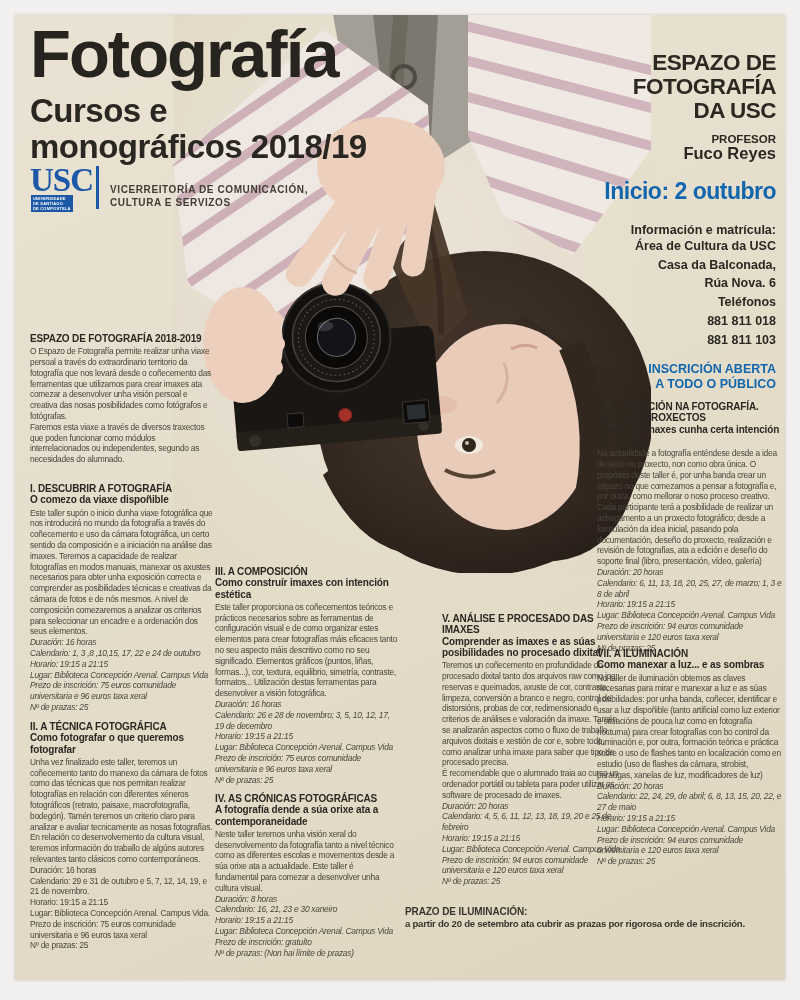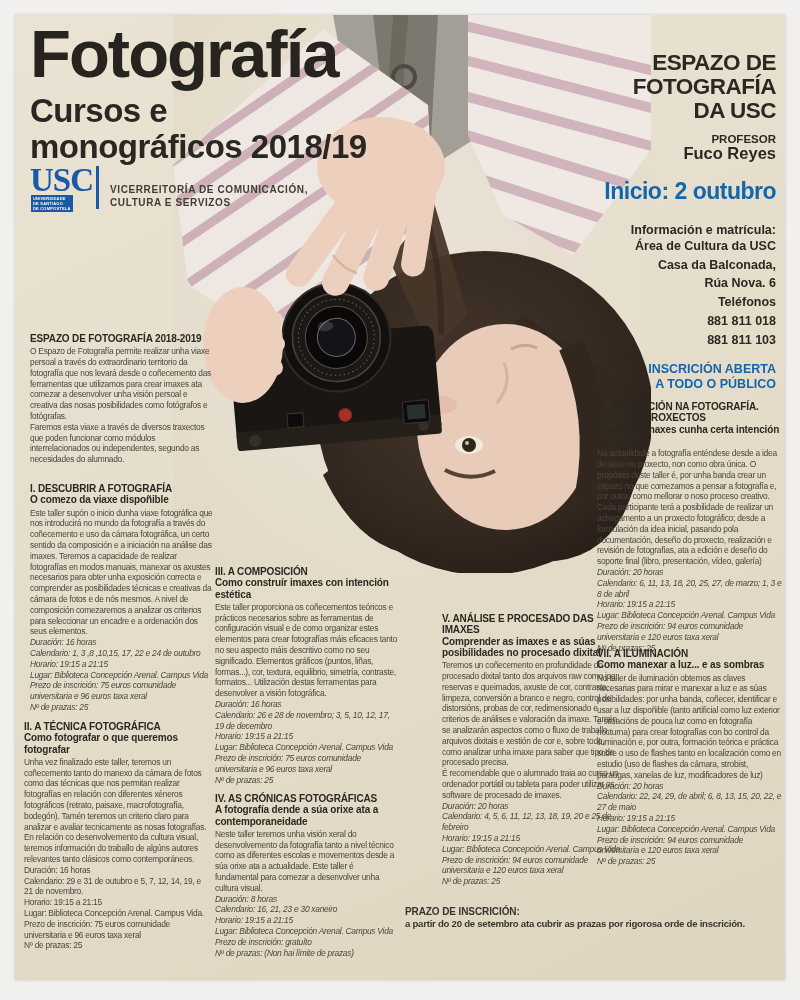--- a/index.html
+++ b/index.html
@@ -49,21 +49,21 @@
   
   .intro-h,.crs-title,.crs-sub{font-size:10px;font-weight:700;line-height:1.13;letter-spacing:-.15px;color:#2b2822;margin:0;}
   .crs-body,.crs-meta,.intro-body{font-size:8.4px;line-height:1.285;letter-spacing:-.25px;color:#4a463d;white-space:pre-line;margin:0;}
   .crs-body{margin-top:2px;}
   .crs-meta{font-style:italic;}
   .meta-roman .crs-meta{font-style:normal;}
   .intro-body{margin-top:2px;}
 
   #intro   {left:15px; top:318px;width:183px;}
   #c-i     {left:15px; top:468px;width:183px;}
-  #c-ii    {left:9px; top:706px;width:183px;}
+  #c-ii    {left:15px; top:706px;width:183px;}
   #c-iii   {left:200px;top:551px;width:183px;}
   #c-iv    {left:200px;top:778px;width:183px;}
   #c-v     {left:390px;top:598px;width:183px;margin-left:37px;}
   #c-vi    {left:582px;top:358px;width:186px;margin-top:28px;}
   #c-vii   {left:582px;top:633px;width:186px;}
 
   
   #footer{left:390px;top:891px;width:380px;color:#38352c;}
   .prazo-h{font-size:10px;font-weight:700;letter-spacing:-.1px;}
   .prazo-t{font-size:9.6px;font-weight:700;letter-spacing:-.25px;line-height:1.35;margin-top:1px;}
@@ -308,17 +308,17 @@
     <p class="crs-body">No taller de iluminación obtemos as claves necesarias para mirar e manexar a luz e as súas posibilidades: por unha banda, coñecer, identificar e usar a luz dispoñible (tanto artificial como luz exterior e situacións de pouca luz como en fotografía nocturna) para crear fotografías con bo control da iluminación e, por outra, formación teórica e práctica sobre o uso de flashes tanto en localización como en estudio (uso de flashes da cámara, strobist, paraugas, xanelas de luz, modificadores de luz)</p>
     <p class="crs-meta">Duración: 20 horas
 Calendario: 22, 24, 29, de abril; 6, 8, 13, 15, 20, 22, e 27 de maio
 Horario: 19:15 a 21:15
 Lugar: Biblioteca Concepción Arenal. Campus Vida
 Prezo de inscrición: 94 euros comunidade universitaria e 120 euros taxa xeral
 Nº de prazas: 25</p>
   </article>
 
   <div class="block" id="footer">
-    <div class="prazo-h">PRAZO DE INSCRICIÓN:</div>
+    <div class="prazo-h">PRAZO DE ILUMINACIÓN:</div>
     <div class="prazo-t">a partir do 20 de setembro ata cubrir as prazas por rigorosa orde de inscrición.</div>
   </div>
 
 </div>
 
 </body></html>

